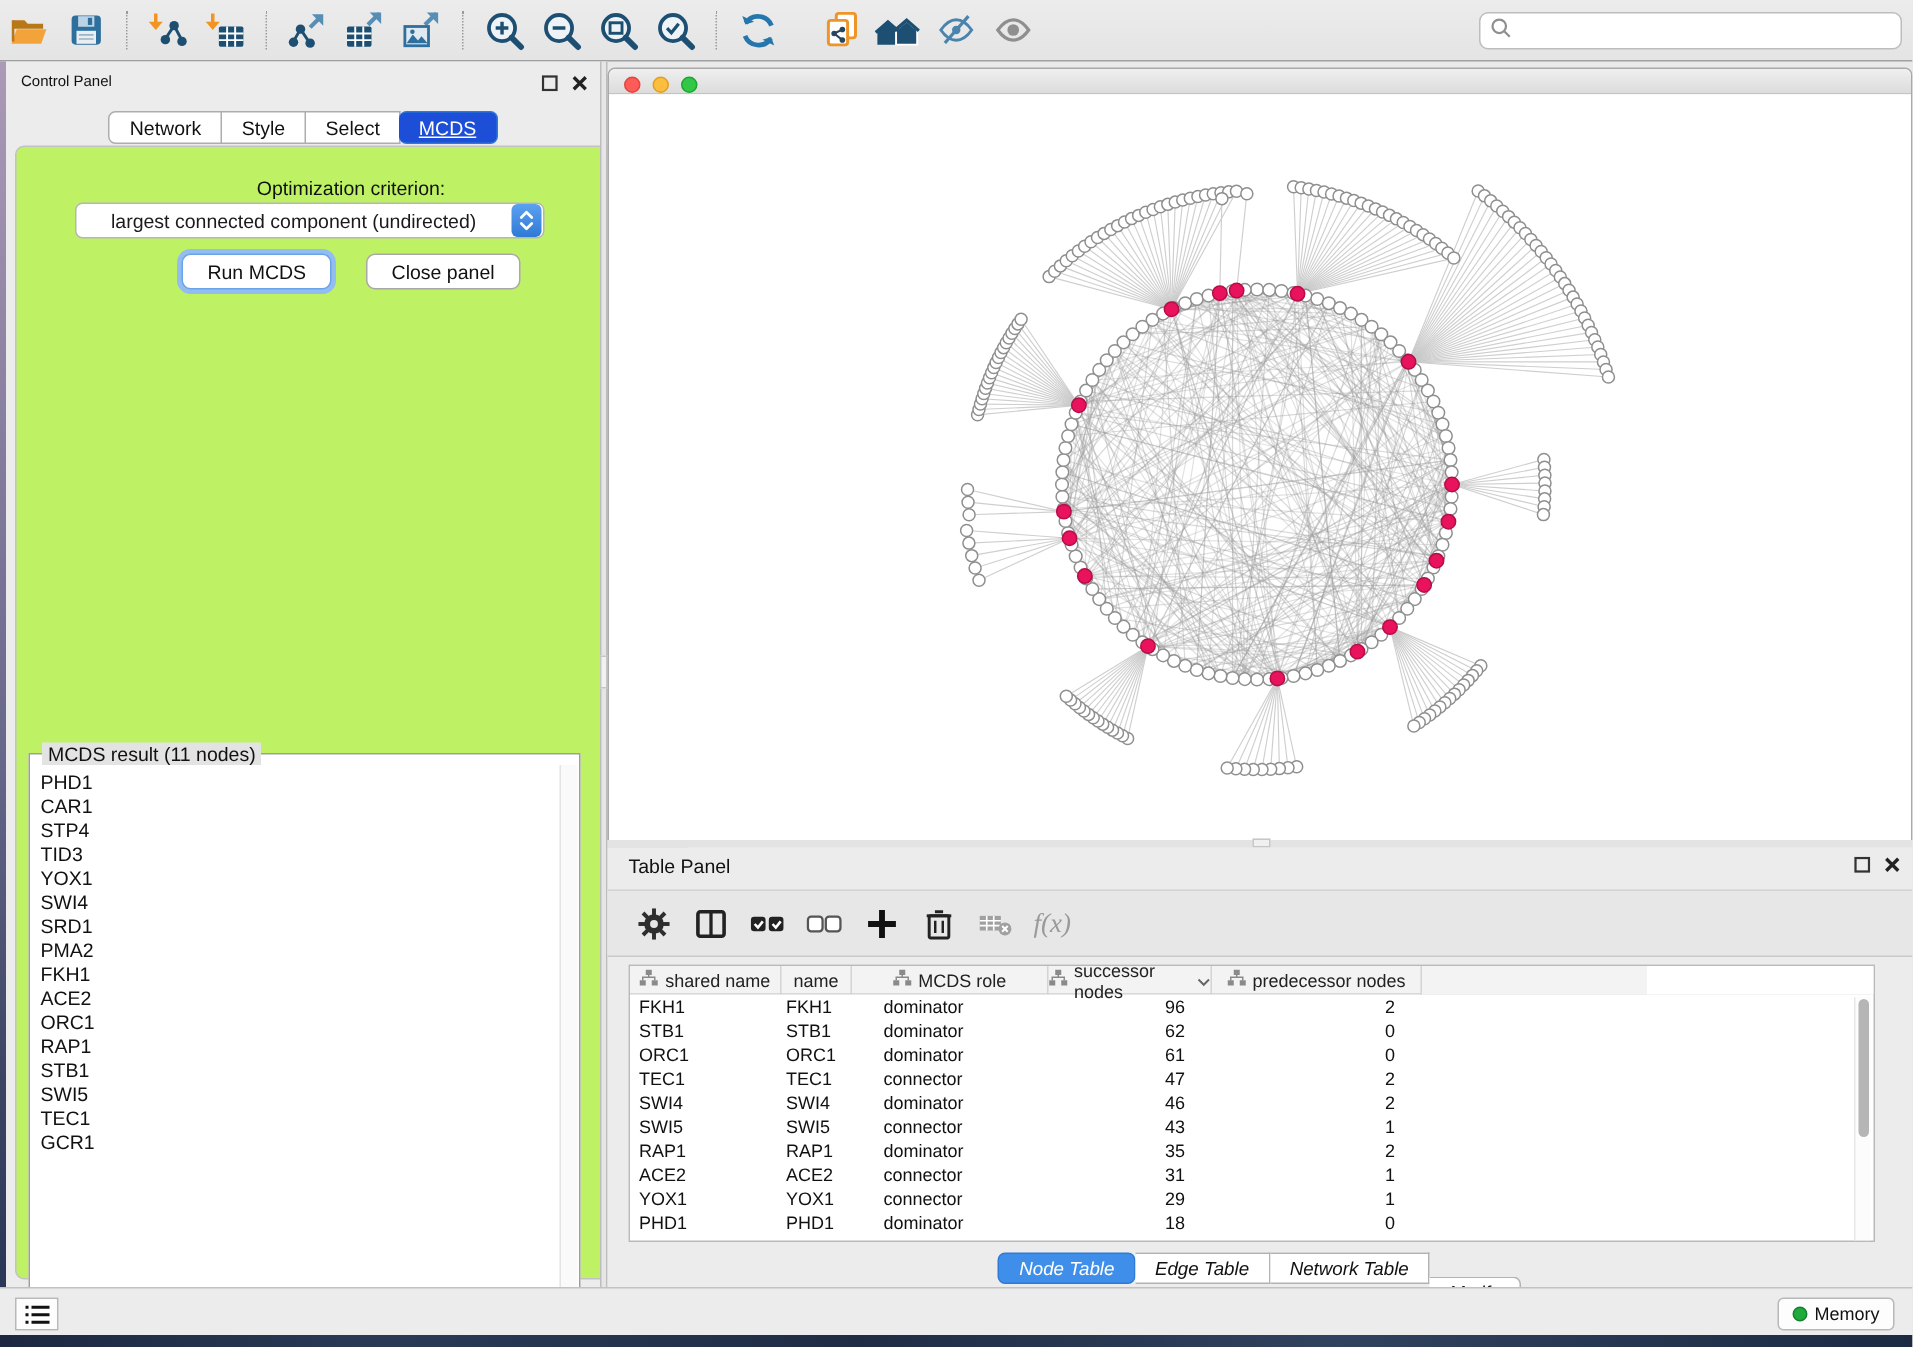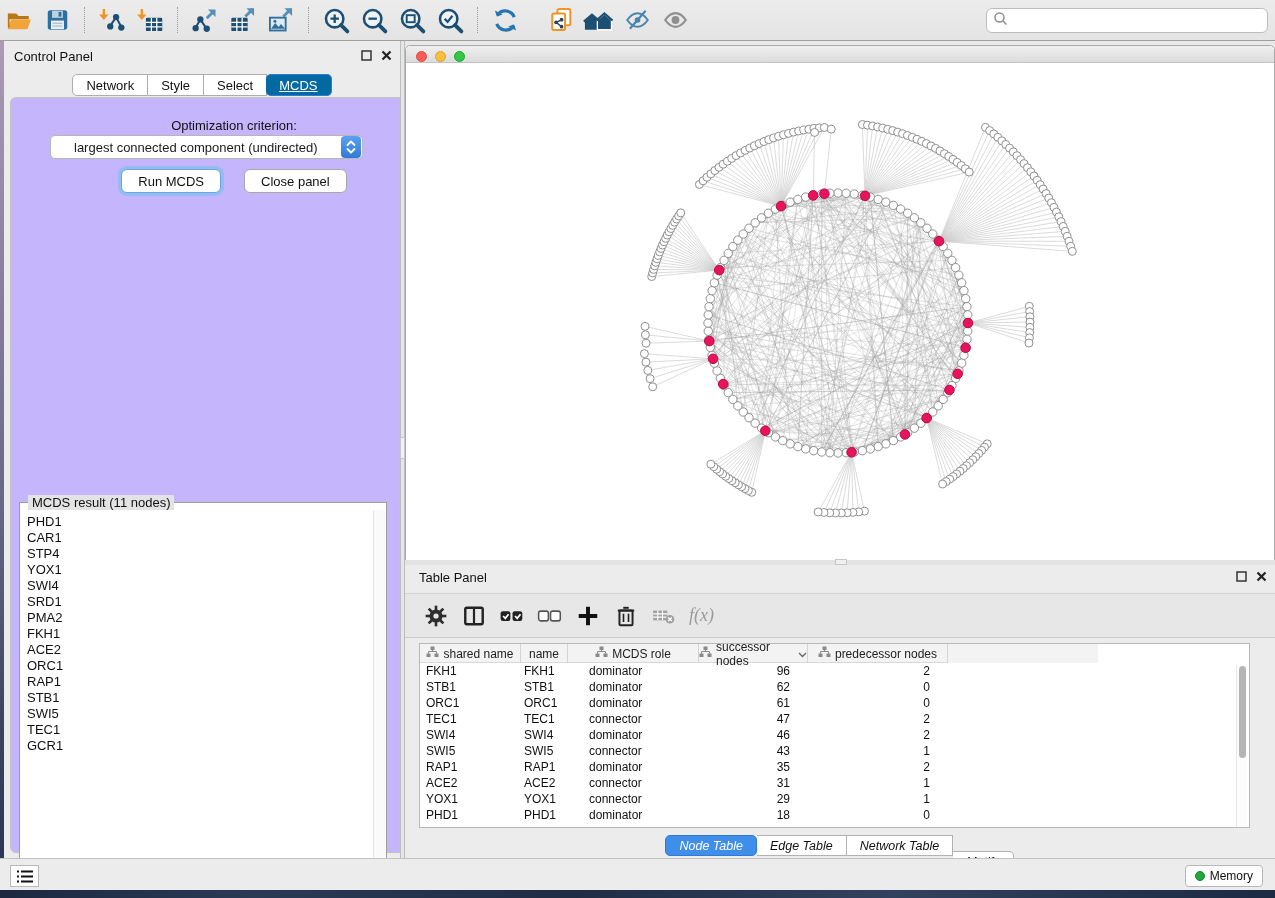--- a/index.html
+++ b/index.html
@@ -20,30 +20,30 @@
   .tb-icon { width:34px; height:30px; display:flex; align-items:center; justify-content:center; margin:0 2px; }
   .tb-sep { width:1px; height:26px; border-left:1px dotted #9a9a9a; margin:0 8px; }
   .tb-gap { width:18px; }
   #search-wrap { position:absolute; right:7px; top:8px; width:282px; height:25px;
     background:#fff; border:1px solid #bdbdbd; border-radius:6px; display:flex; align-items:center; padding-left:6px; }
   #search-wrap input { border:none; outline:none; flex:1; height:21px; font-size:13px; background:transparent; font-family:"Liberation Sans",sans-serif; }
 
   
   #control-panel { position:absolute; left:4px; top:41px; width:396px; height:817px; background:#ececec; }
   #cp-header { position:relative; height:26px; }
-  #cp-title { position:absolute; left:10px; top:8px; font-size:13px; color:#111; }
+  #cp-title { position:absolute; left:10px; top:8px; font-size:10px; color:#111; }
   .panel-btns { position:absolute; right:8px; top:8px; display:flex; gap:9px; align-items:center; }
   #cp-tabs { position:absolute; left:0; top:33px; width:100%; display:flex; justify-content:center; }
   .cp-tab { height:22px; padding:0 13px; line-height:21px; background:#fff; border:1px solid #adadad;
     border-left:none; font-size:13px; color:#111; }
   .cp-tab:first-child { border-left:1px solid #adadad; border-radius:5px 0 0 5px; }
   .cp-tab:last-child { border-radius:0 5px 5px 0; }
-  .cp-tab.active { background:#0369a1; border-color:#2f7ad6; color:#fff; border-radius:5px; margin-left:-1px;text-decoration:underline; }
+  .cp-tab.active { background:#1d4ed8; border-color:#2f7ad6; color:#fff; border-radius:5px; margin-left:-1px;text-decoration:underline; }
   #cp-inner { position:absolute; left:6px; top:56px; width:448px; height:756px;
-    background:#c4b5fd; border:1px solid #c2c2c2; border-radius:6px; }
+    background:#bef264; border:1px solid #c2c2c2; border-radius:6px; }
   #opt-label { position:absolute; left:0; top:20px; width:100%; text-align:center; font-size:13px; color:#111; }
   #criterion-select { position:absolute; left:39px; top:37px; width:313px; height:24px; background:#fff;
     border:1px solid #b6b6b6; border-radius:5px; display:flex; align-items:center; }
   #criterion-value { flex:1; padding-left:23px; font-size:13px; white-space:nowrap; overflow:hidden; }
   #criterion-stepper { width:20px; height:22px; margin-right:1px; border-radius:4px; background:linear-gradient(#5ba1f0,#2f7ad6);
     display:flex; align-items:center; justify-content:center; }
   .cp-buttons { position:absolute; left:0; top:71px; width:100%; display:flex; justify-content:center; gap:23px; }
   .mac-btn { height:24px; padding:0 16px; background:#fff; border:1px solid #a8a8a8; border-radius:6px;
     font-size:13px; color:#111; font-family:"Liberation Sans",sans-serif; }
   .mac-btn.focused { box-shadow:0 0 0 3px #93bdf0; border-color:#6ba3e8; }
@@ -293,20 +293,21 @@
       <div class="cp-buttons">
         <button class="mac-btn focused">Run MCDS</button>
         <button class="mac-btn">Close panel</button>
       </div>
       <div id="mcds-fieldset">
         <span id="mcds-legend">MCDS result (11 nodes)</span>
         <div id="mcds-list">
             <div class="mcds-item">PHD1</div>
             <div class="mcds-item">CAR1</div>
             <div class="mcds-item">STP4</div>
+            <div class="mcds-item">TID3</div>
             <div class="mcds-item">YOX1</div>
             <div class="mcds-item">SWI4</div>
             <div class="mcds-item">SRD1</div>
             <div class="mcds-item">PMA2</div>
             <div class="mcds-item">FKH1</div>
             <div class="mcds-item">ACE2</div>
             <div class="mcds-item">ORC1</div>
             <div class="mcds-item">RAP1</div>
             <div class="mcds-item">STB1</div>
             <div class="mcds-item">SWI5</div>

